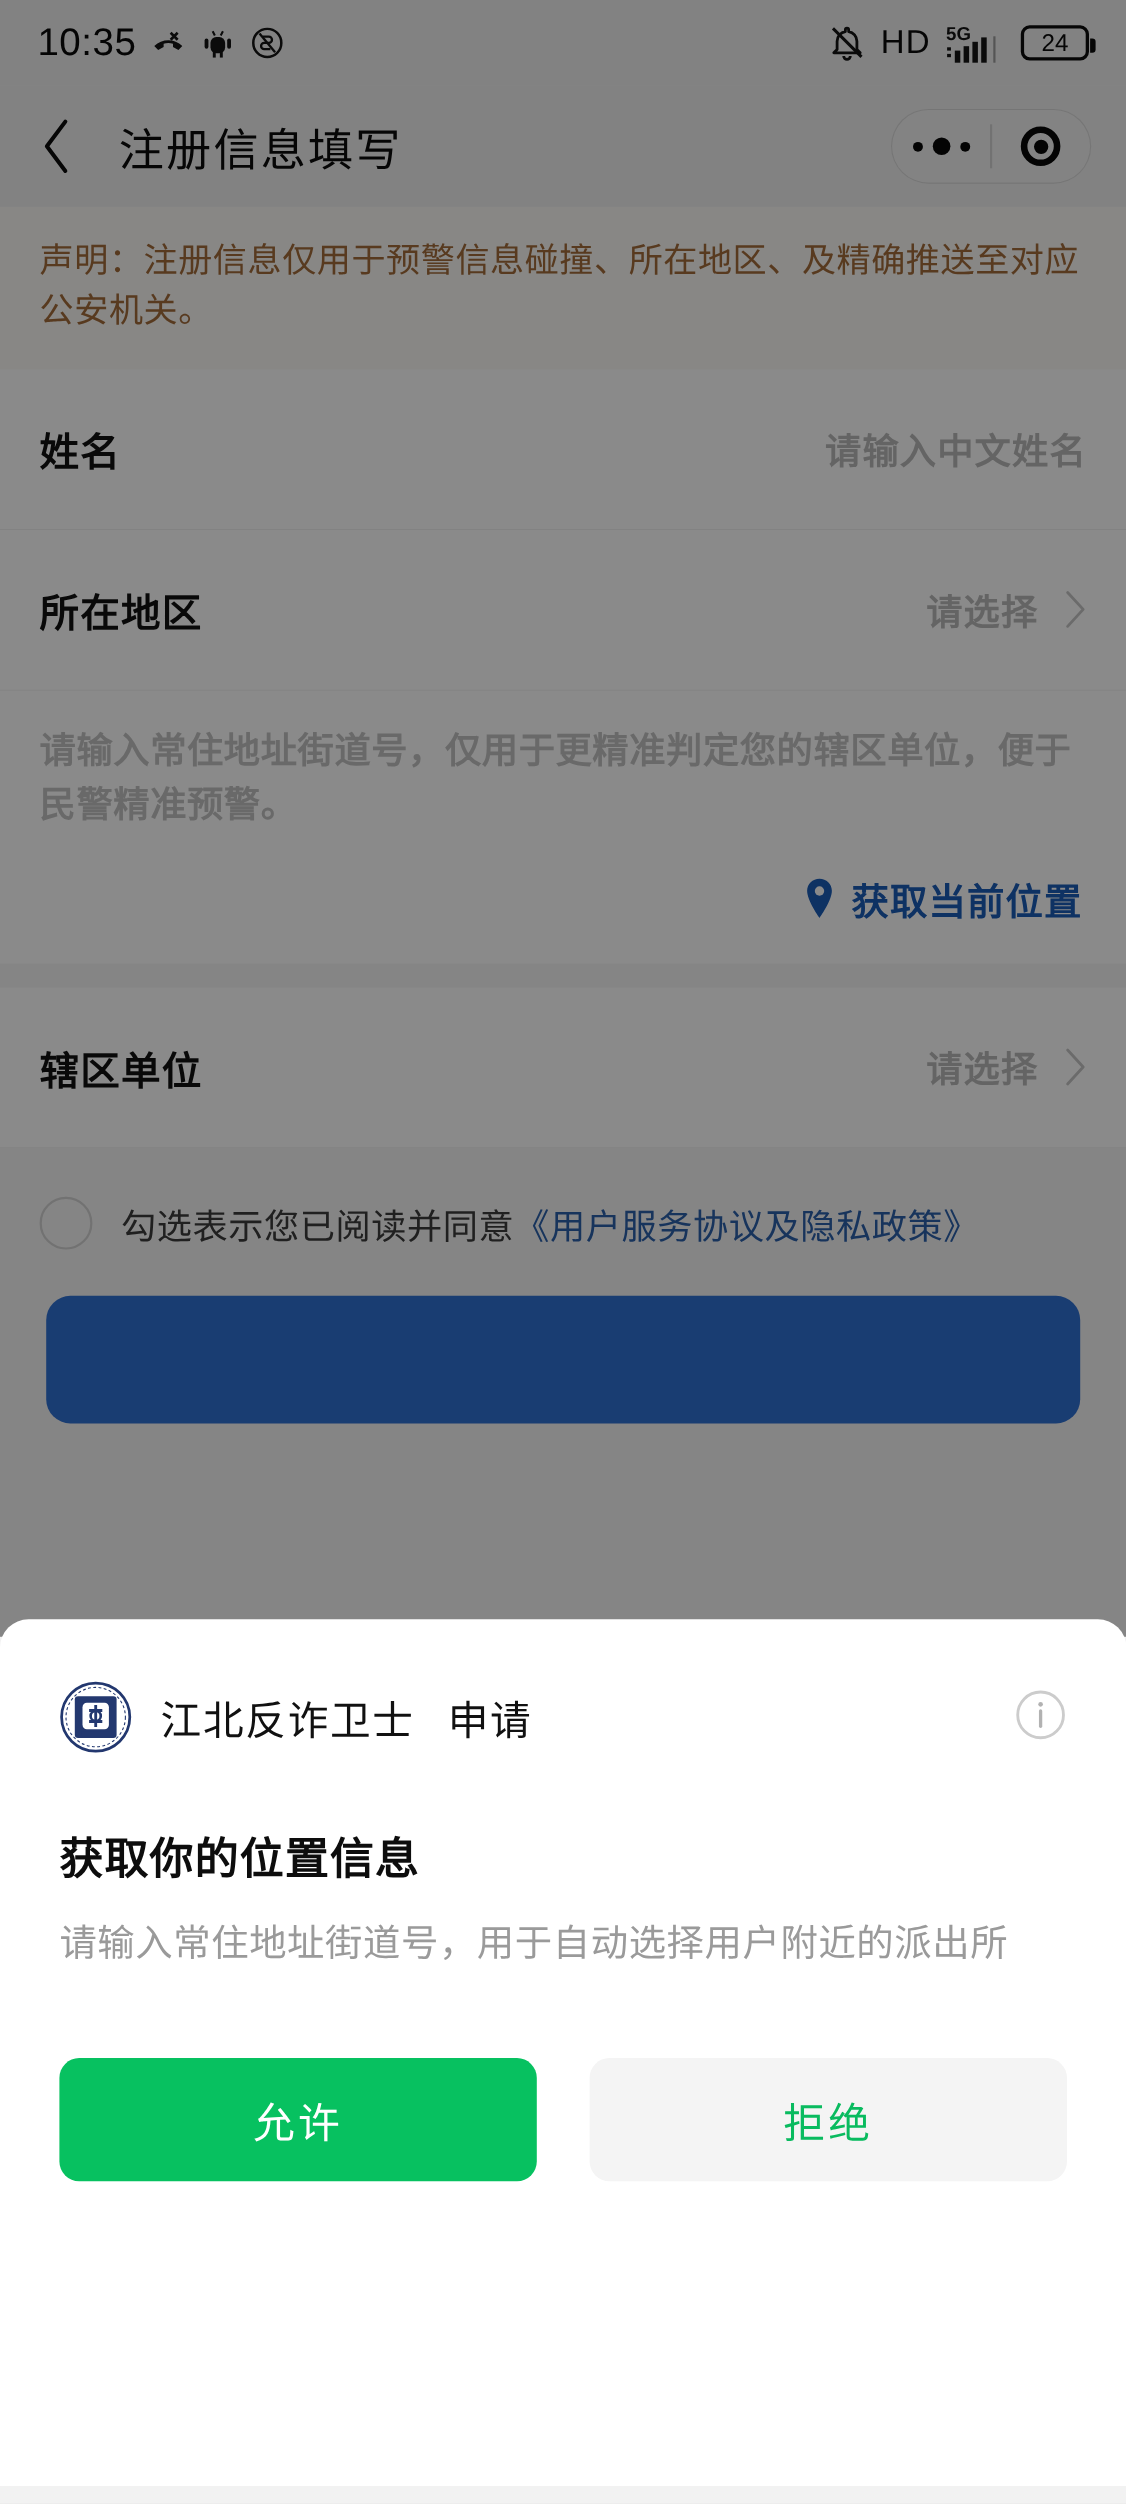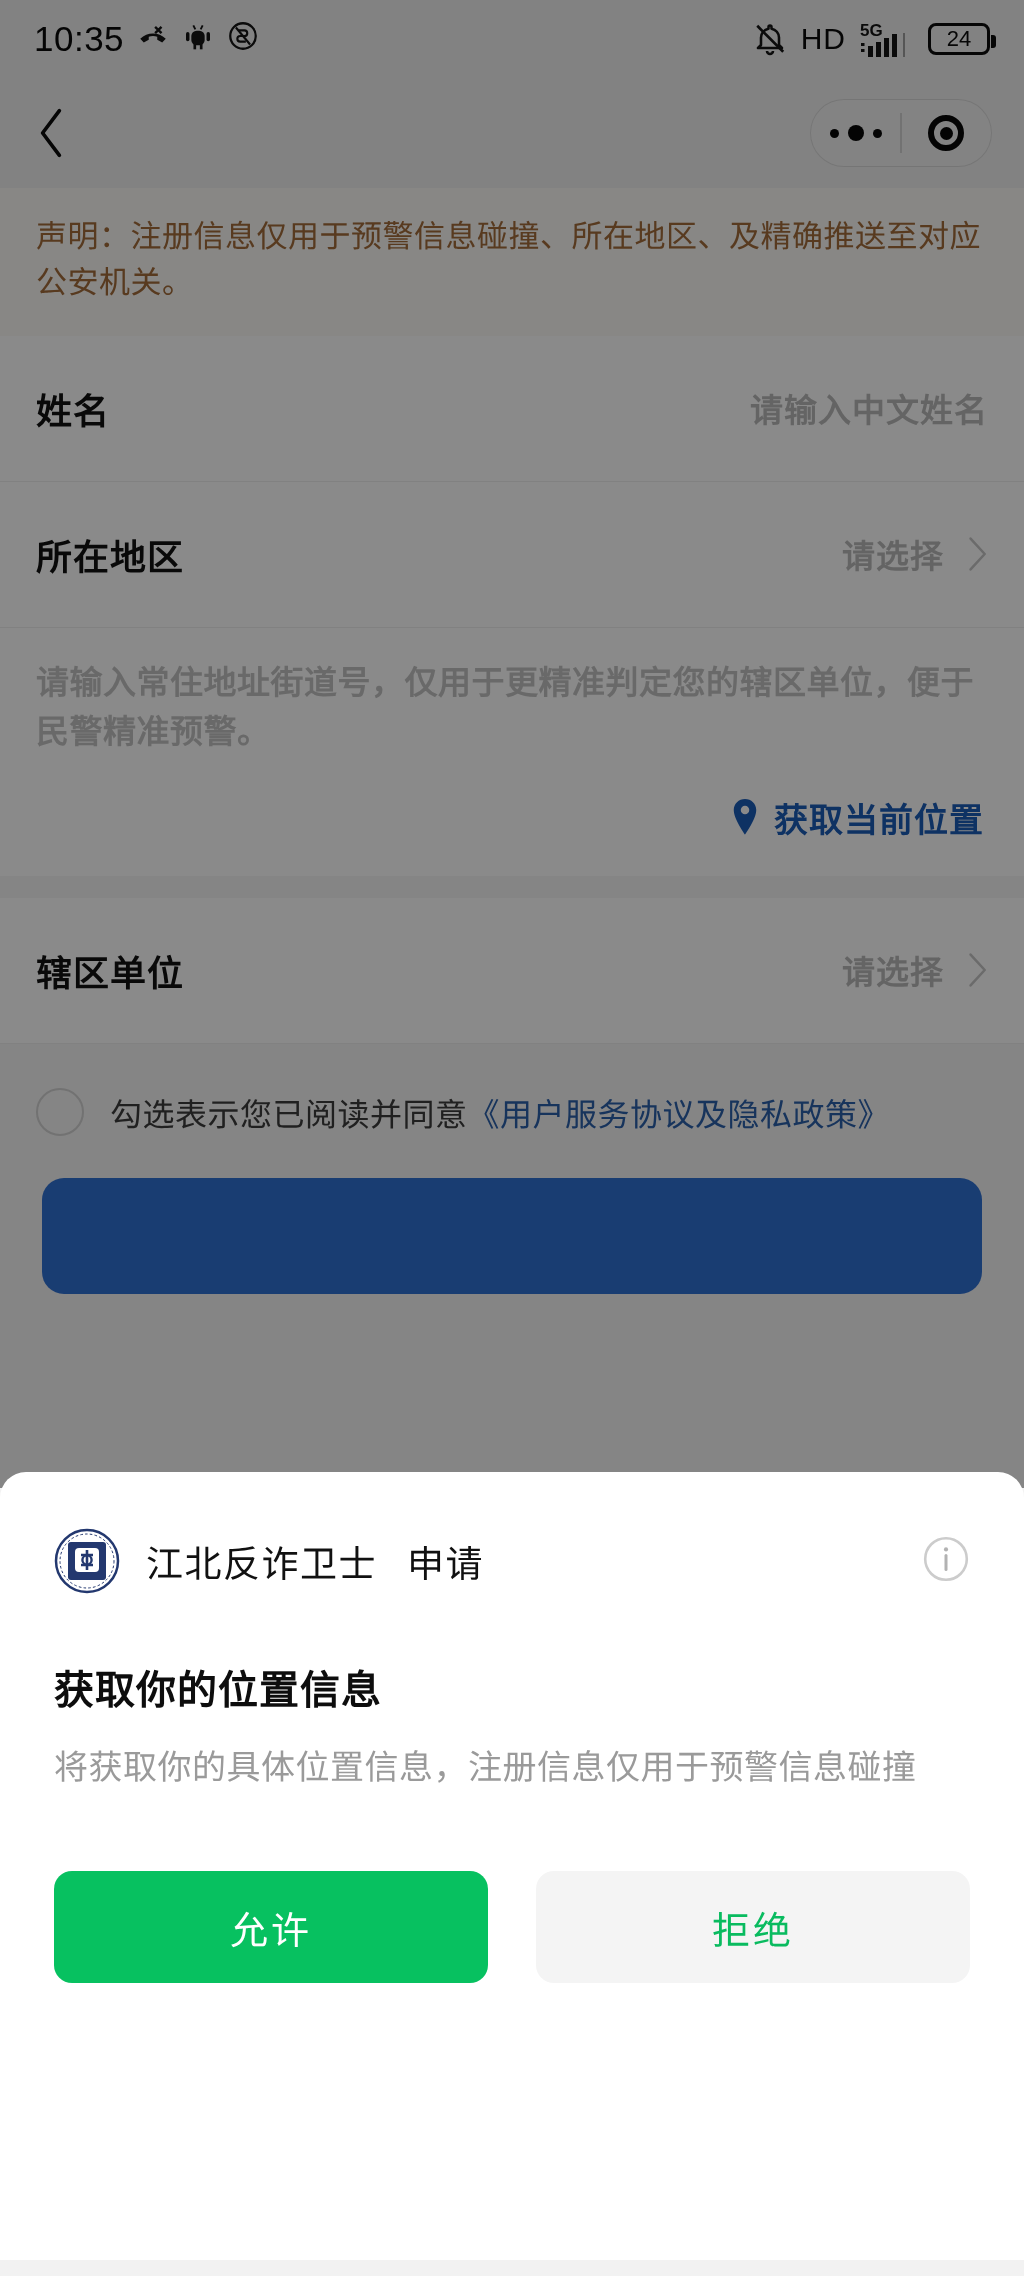--- a/index.html
+++ b/index.html
@@ -12,21 +12,21 @@
 
   
   #page{ position:absolute; inset:0; background:#f2f2f2; }
 
   
   .statusbar{
     position:relative; height:78px; background:#ededed;
     display:flex; align-items:center; justify-content:space-between;
     padding:0 34px 0 34px;
   }
-  .sb-left{ display:flex; gap:12px; }
+  .sb-left{ display:flex; align-items:center; gap:12px; }
   .sb-time{ font-size:35px; color:#0a0a0a; letter-spacing:.5px; font-weight:400; }
   .sb-right{ display:flex; align-items:center; gap:13px; }
   .sb-ico{ display:block; }
   .sb-hd{ font-size:30px; color:#0c0c0c; letter-spacing:1px; }
   .batt{
     position:relative; width:62px; height:32px; border:3px solid #0c0c0c;
     border-radius:8px; display:flex; align-items:center; justify-content:center;
   }
   .batt:after{ content:""; position:absolute; right:-9px; top:9px; width:5px; height:13px;
     background:#0c0c0c; border-radius:0 3px 3px 0; }
@@ -157,20 +157,21 @@
         </div>
       </div>
     </div>
 
     <div class="navbar">
       <div class="nav-back">
         <svg width="34" height="56" viewBox="0 0 24 40">
           <path d="M18 4L6 20l12 16" fill="none" stroke="#0b0b0b" stroke-width="2.6" stroke-linecap="round" stroke-linejoin="round"></path>
         </svg>
       </div>
+      <div class="nav-title">注册信息填写</div>
 
       <div class="capsule">
         <div class="cap-half">
           <span class="dots">
             <i></i>
               <i class="mid"></i>
               <i></i>
           </span>
         </div>
         <div class="cap-div"></div>
@@ -261,21 +262,21 @@
       <span class="info-ico">
         <svg width="48" height="48" viewBox="0 0 24 24">
           <circle cx="12" cy="12" r="10.4" fill="none" stroke="#cccccc" stroke-width="1.3"></circle>
           <circle cx="12" cy="7.2" r="1.05" fill="#b2b2b2"></circle>
           <path d="M12 10.2v7" stroke="#b2b2b2" stroke-width="1.5" stroke-linecap="round"></path>
         </svg>
       </span>
     </div>
 
     <div class="dlg-title">获取你的位置信息</div>
-    <div class="dlg-body">将获取你的具体位置信息，注册信息仅用于预警信息碰撞</div>
+    <div class="dlg-body">请输入常住地址街道号，用于自动选择用户附近的派出所</div>
 
     <div class="dlg-btns">
       <button class="btn btn-allow">允许</button>
       <button class="btn btn-deny">拒绝</button>
     </div>
   </div>
 
 </div>
 
 </body></html>

